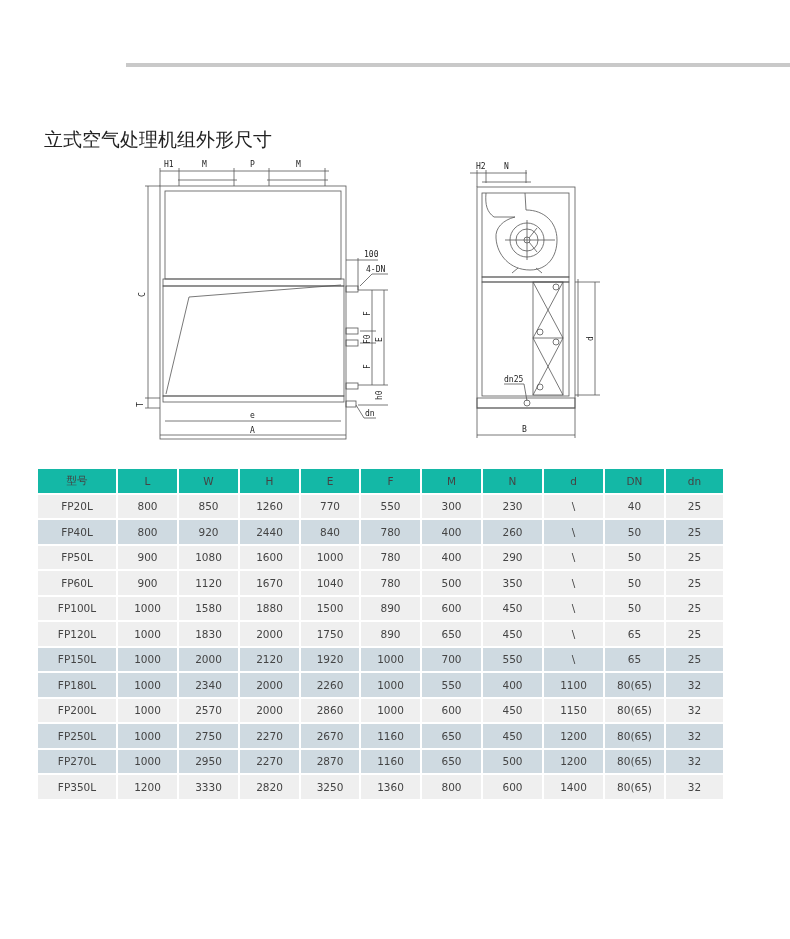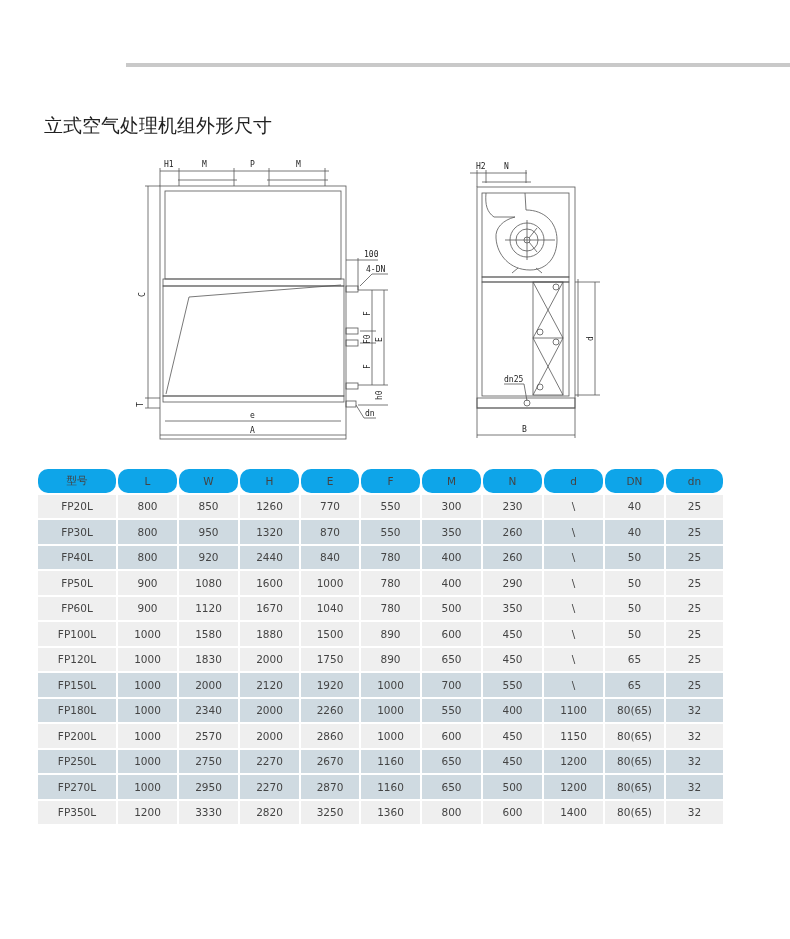--- a/index.html
+++ b/index.html
@@ -1,27 +1,27 @@
 <!DOCTYPE html>
 <html><head>
 <meta charset="utf-8">
 <style>
   html, body { margin:0; padding:0; background:#ffffff; }
   body { width:790px; height:939px; position:relative; overflow:hidden;
          font-family:"DejaVu Sans", sans-serif; color:#333; }
   .top-rule { position:absolute; left:126px; top:63px; width:664px; height:4px; background:#c9c9c9; }
-  .page-title { position:absolute; left:44px; top:113px; font-size:19px; color:#222;
+  .page-title { position:absolute; left:44px; top:127px; font-size:19px; color:#222;
                 letter-spacing:0px; font-family:"DejaVu Sans", sans-serif; }
   .diagram { position:absolute; left:0; top:0; }
   .lbl { font-family:"DejaVu Sans Mono", monospace; font-size:8px; fill:#222; }
   table.spec { position:absolute; left:38px; top:469px; border-collapse:separate;
                border-spacing:2px 2px; margin-left:-2px; margin-top:-2px; }
   table.spec td, table.spec th { height:23.5px; padding:0; text-align:center;
                font-family:"DejaVu Sans", sans-serif; font-size:10.5px; color:#444; font-weight:normal; }
-  table.spec th { background:#0ea5e9; color:#444;border-radius:10px; }
+  table.spec th { background:#14b8a6; color:#444; }
   tr.shade td { background:#cfdae1; }
   tr.light td { background:#efefef; }
   .c0{width:78px}.c1{width:59px}.c2{width:59px}.c3{width:59px}.c4{width:58px}.c5{width:59px}
   .c6{width:59px}.c7{width:59px}.c8{width:59px}.c9{width:59px}.c10{width:57px}
 </style>
 </head>
 <body>
 
 <div class="top-rule"></div>
 <div class="page-title">立式空气处理机组外形尺寸</div>
@@ -175,33 +175,20 @@
         <td class="c3">1260</td>
         <td class="c4">770</td>
         <td class="c5">550</td>
         <td class="c6">300</td>
         <td class="c7">230</td>
         <td class="c8">\</td>
         <td class="c9">40</td>
         <td class="c10">25</td>
       </tr>
       <tr class="shade">
-        <td class="c0">FP30L</td>
-        <td class="c1">800</td>
-        <td class="c2">950</td>
-        <td class="c3">1320</td>
-        <td class="c4">870</td>
-        <td class="c5">550</td>
-        <td class="c6">350</td>
-        <td class="c7">260</td>
-        <td class="c8">\</td>
-        <td class="c9">40</td>
-        <td class="c10">25</td>
-      </tr>
-      <tr class="shade">
         <td class="c0">FP40L</td>
         <td class="c1">800</td>
         <td class="c2">920</td>
         <td class="c3">2440</td>
         <td class="c4">840</td>
         <td class="c5">780</td>
         <td class="c6">400</td>
         <td class="c7">260</td>
         <td class="c8">\</td>
         <td class="c9">50</td>

